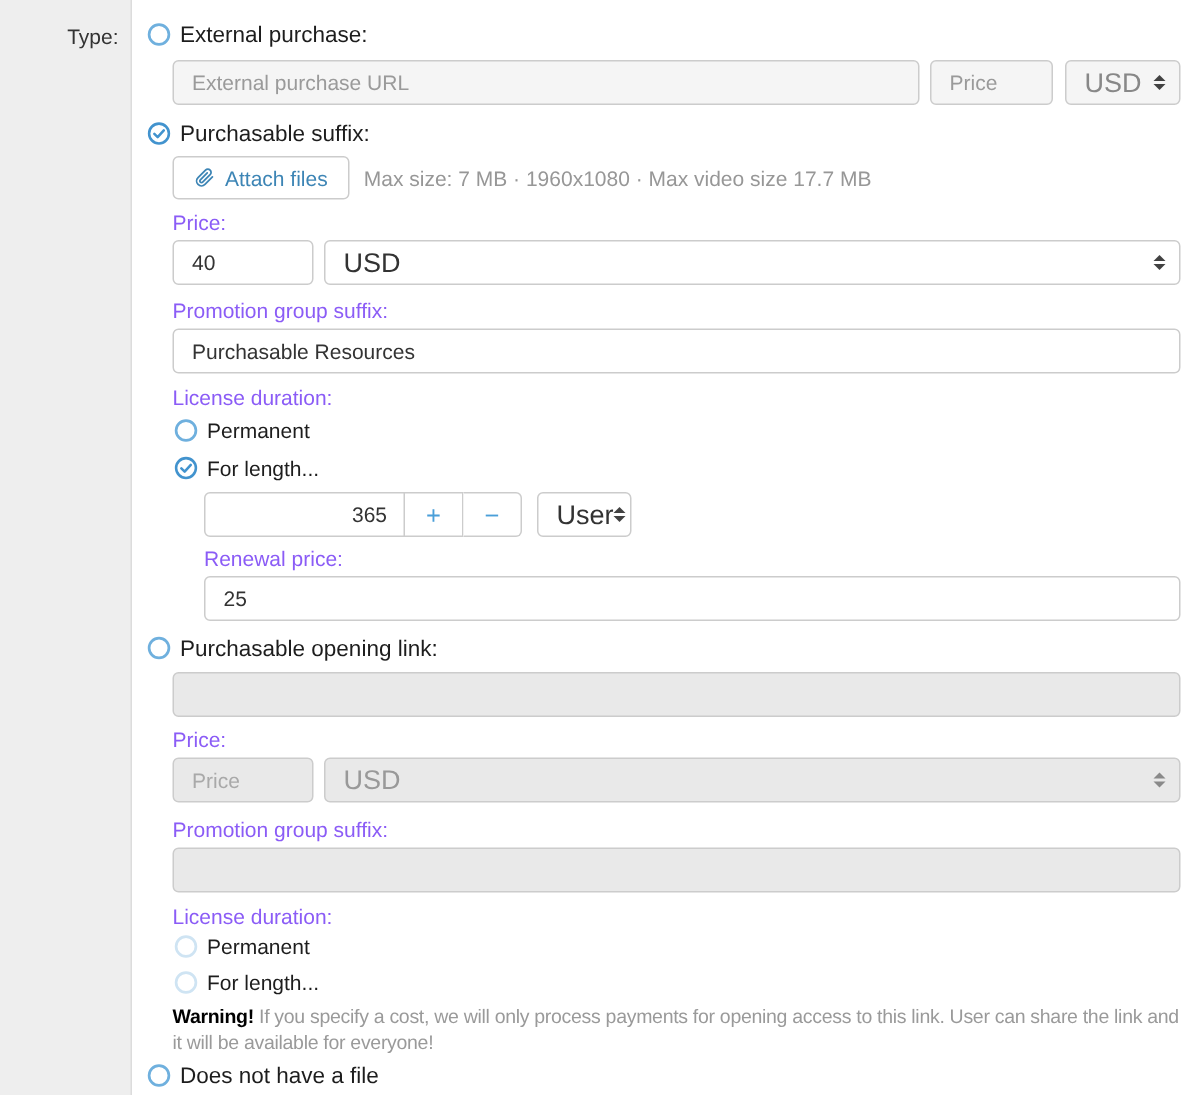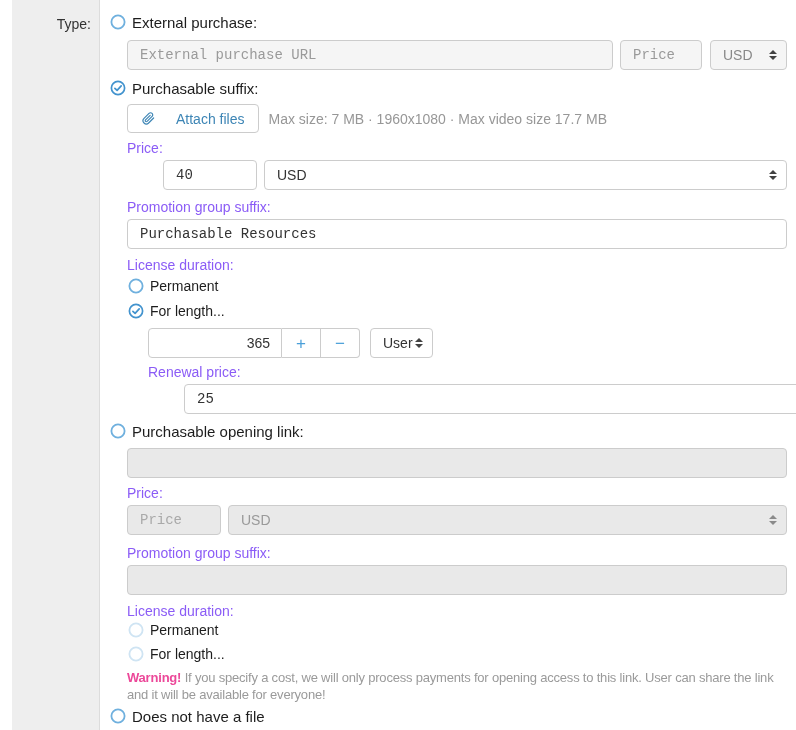--- a/index.html
+++ b/index.html
@@ -5,21 +5,21 @@
 <style>
   * { box-sizing: border-box; }
   html, body { margin: 0; padding: 0; }
   body {
     width: 796px; height: 730px;
     font-family: "Liberation Sans", "DejaVu Sans", sans-serif;
     background: #fff;
     color: #333;
     overflow: hidden;
   }
-  .page { display: flex; width: 796px; height: 730px; padding-left: 12px; }
+  .page { display: flex; width: 796px; height: 730px; }
 
   
   .label-col {
     width: 88px; min-width: 88px;
     background: #eeeeee;
     border-right: 1px solid #dcdcdc;
     padding: 16px 8px 0 0;
     text-align: right;
     font-size: 14px;
     color: #333;
@@ -30,21 +30,21 @@
     flex: 1;
     background: #ffffff;
     padding: 14px 9px 0 10px;
   }
 
   .indent  { margin-left: 17px; }
   .indent2 { margin-left: 21px; }
 
   
   .option-row {
-    display: flex; 
+    display: flex; align-items: center;
     height: 18px; cursor: pointer;
   }
   .option-row .opt-label {
     margin-left: 6px;
     font-size: 15px;
     color: #1d1d1d;
   }
   .radio-ic { width: 16px; height: 16px; display: inline-block; flex: 0 0 16px; }
 
   
@@ -53,61 +53,61 @@
     line-height: 17px;
     margin-bottom: 3px;
   }
 
   
   .ti {
     height: 30px;
     border: 1px solid #cccccc;
     border-radius: 4px;
     background: #ffffff;
-    font-family: Liberation Mono, monospace;
+    font-family: Liberation Sans, sans-serif;
     font-size: 14px;
     color: #333;
     padding: 0 12px;
     outline: none;
   }
   .ti::placeholder { color: #a9a9a9; opacity: 1; }
   .ti.dim { background: #f5f5f5; }
   .ti.dim::placeholder { color: #9a9a9a; }
   .ti:disabled, .ti.off { background: #e9e9e9; color: #999; }
 
   
   .sel {
     height: 30px;
     border: 1px solid #cccccc;
     border-radius: 4px;
     background: #fff;
     display: flex; align-items: center;
     padding: 0 9px 0 12px;
-    font-size: 14px; color: #333;
+    font-size: 18px; color: #333;
     cursor: pointer;
   }
   .sel .sel-val { flex: 1; }
   .sel.dim { background: #f5f5f5; color: #888; }
   .sel.off { background: #e9e9e9; color: #999; cursor: default; }
   .sel-arrow { display: inline-flex; flex-direction: column; align-items: center; gap: 2px; }
   .sel-arrow i { display: block; width: 0; height: 0;
     border-left: 4px solid transparent; border-right: 4px solid transparent; }
   .sel-arrow .a-up   { border-bottom: 4px solid #424242; }
   .sel-arrow .a-down { border-top:    4px solid #424242; }
   .sel.off .a-up   { border-bottom-color: #8a8a8a; }
   .sel.off .a-down { border-top-color:    #8a8a8a; }
 
   
   .fields-row { display: flex; }
 
   
   .attach-row { display: flex; align-items: center; margin-bottom: 7px; }
   .attach-btn {
     height: 29px;
-    display: inline-flex; align-items: center; gap: 21px;
+    display: inline-flex; align-items: center; gap: 7px;
     padding: 0 14px;
     background: #fff;
     border: 1px solid #ccc;
     border-radius: 4px;
     color: #3d85b5;
     font-family: "Liberation Sans", "DejaVu Sans", sans-serif;
     font-size: 14px;
     cursor: pointer;
   }
   .attach-hint { margin-left: 9px; font-size: 14px; color: #979797; }
@@ -132,27 +132,27 @@
   }
   .num-group .step-btn.last { border-radius: 0 4px 4px 0; }
 
   
   .warning {
     font-size: 13px; line-height: 17px;
     color: #9a9a9a;
     margin: 0 0 5px 0;
     letter-spacing: -0.2px;
   }
-  .warning b { color: #ec4899; }
+  .warning b { color: #000000; }
   .sub-hint { font-size: 14px; color: #9a9a9a; line-height: 17px; }
 
   
   .mb3 { margin-bottom: 3px; } .mb5 { margin-bottom: 5px; }
   .mb6 { margin-bottom: 6px; } .mb7 { margin-bottom: 7px; }
-  .mb8 { margin-bottom: 8px; } .mb9 { margin-bottom: 9px; margin-left: 36px; }
+  .mb8 { margin-bottom: 8px; } .mb9 { margin-bottom: 9px; }
   .mb10 { margin-bottom: 10px; }
   .w-price { width: 94px; margin-right: 7px; }
   .flex1 { flex: 1; }
 </style>
 </head>
 <body>
 
 <div class="page">
 
   <div class="label-col">

